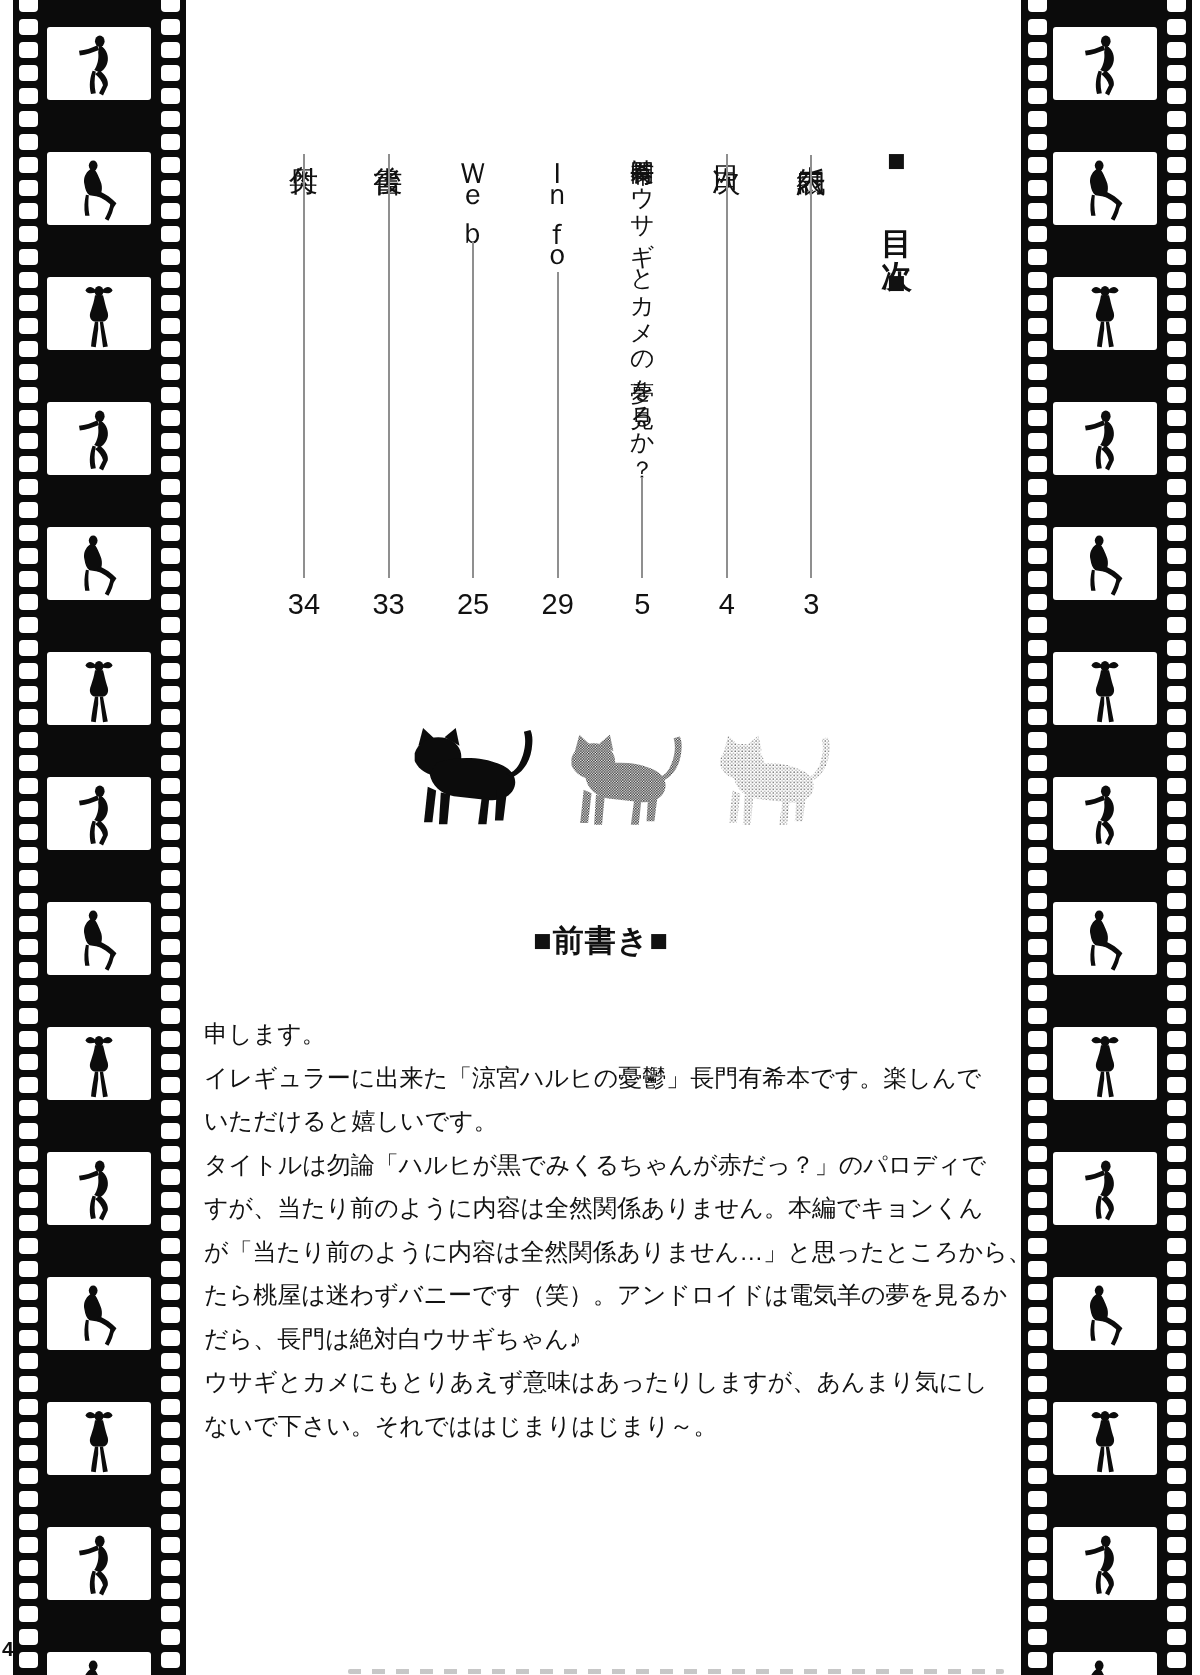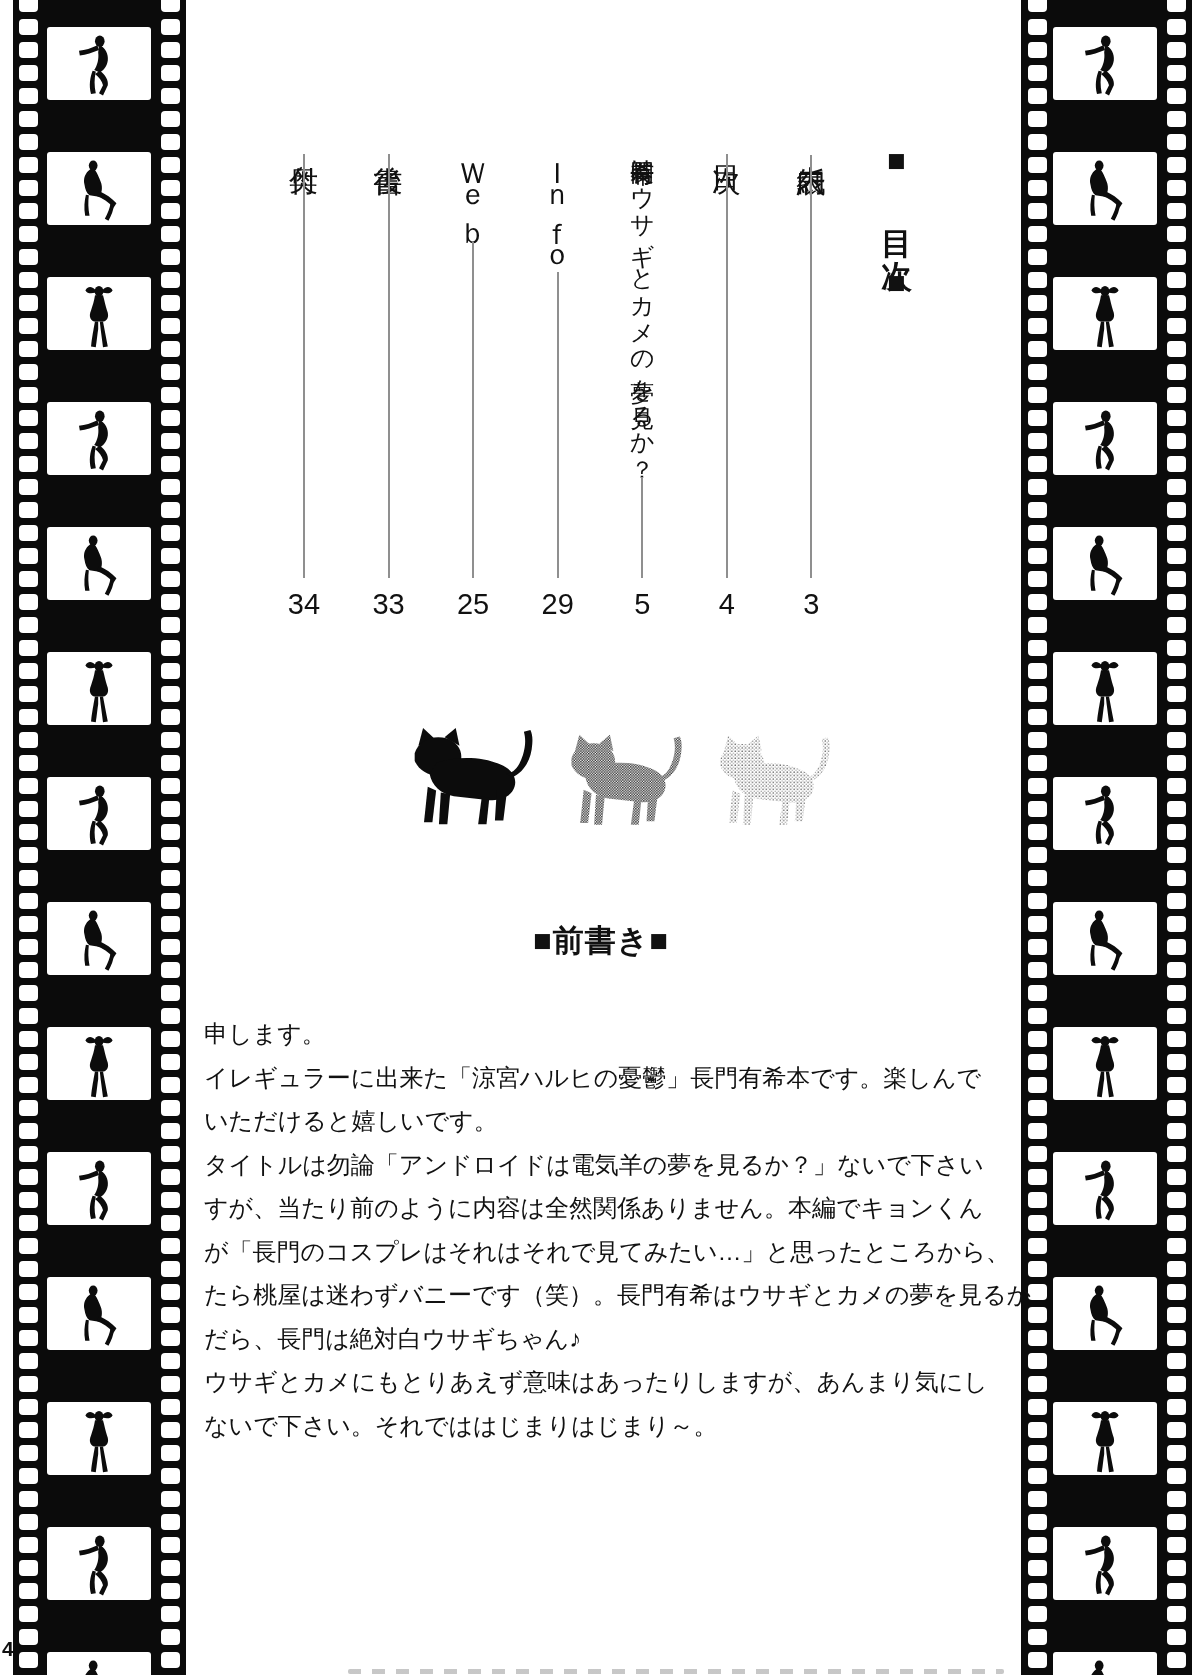--- a/index.html
+++ b/index.html
@@ -627,28 +627,28 @@
 
   <div class="foreword-header">■前書き■</div>
   <div class="foreword-body" id="foreword-body">
 
     <div class="foreword-line">申します。</div>
 
     <div class="foreword-line">イレギュラーに出来た「涼宮ハルヒの憂鬱」長門有希本です。楽しんで</div>
 
     <div class="foreword-line">いただけると嬉しいです。</div>
 
-    <div class="foreword-line">タイトルは勿論「アンドロイドは電気羊の夢を見るか？」ないで下さい</div>
+    <div class="foreword-line">タイトルは勿論「ハルヒが黒でみくるちゃんが赤だっ？」のパロディで</div>
 
     <div class="foreword-line">すが、当たり前のように内容は全然関係ありません。本編でキョンくん</div>
 
-    <div class="foreword-line">が「長門のコスプレはそれはそれで見てみたい…」と思ったところから、</div>
-
-
-    <div class="foreword-line">たら桃屋は迷わずバニーです（笑）。長門有希はウサギとカメの夢を見るか</div>
+    <div class="foreword-line">が「当たり前のように内容は全然関係ありません…」と思ったところから、</div>
+
+
+    <div class="foreword-line">たら桃屋は迷わずバニーです（笑）。アンドロイドは電気羊の夢を見るか</div>
 
     <div class="foreword-line">だら、長門は絶対白ウサギちゃん♪</div>
 
 
     <div class="foreword-line">ウサギとカメにもとりあえず意味はあったりしますが、あんまり気にし</div>
 
     <div class="foreword-line">ないで下さい。それでははじまりはじまり～。</div>
   </div>
 
   <div class="page-number">4</div>

